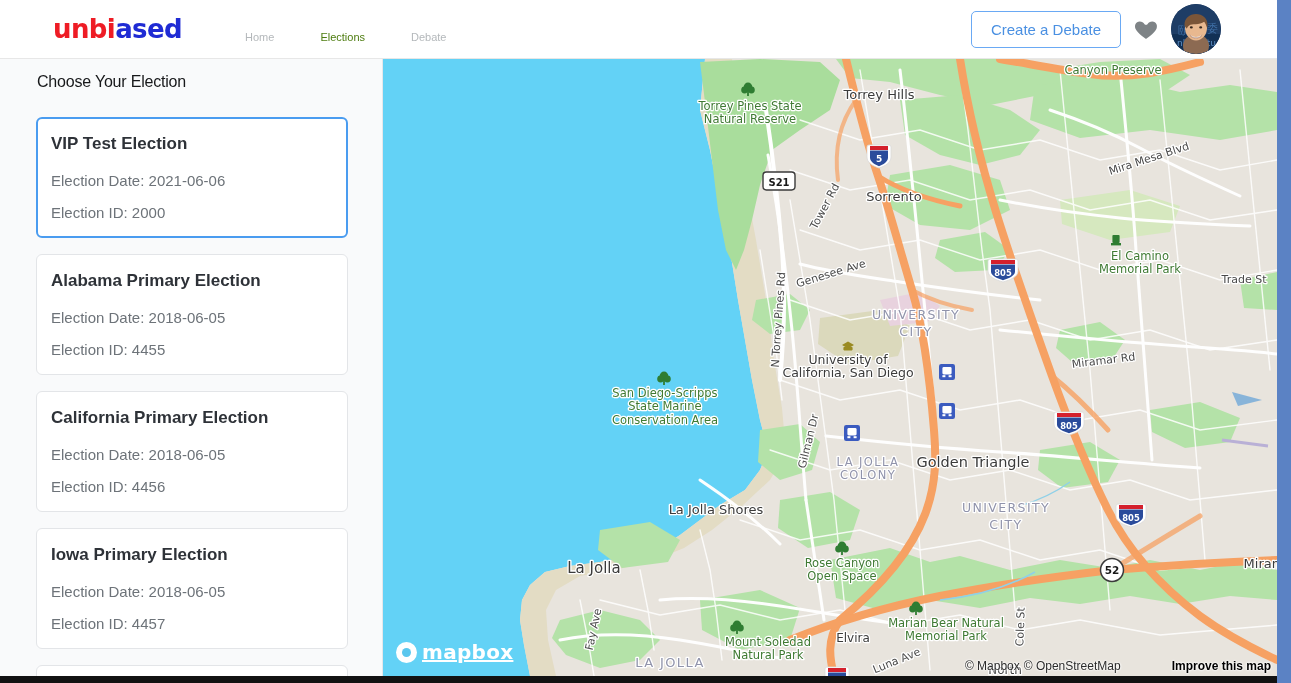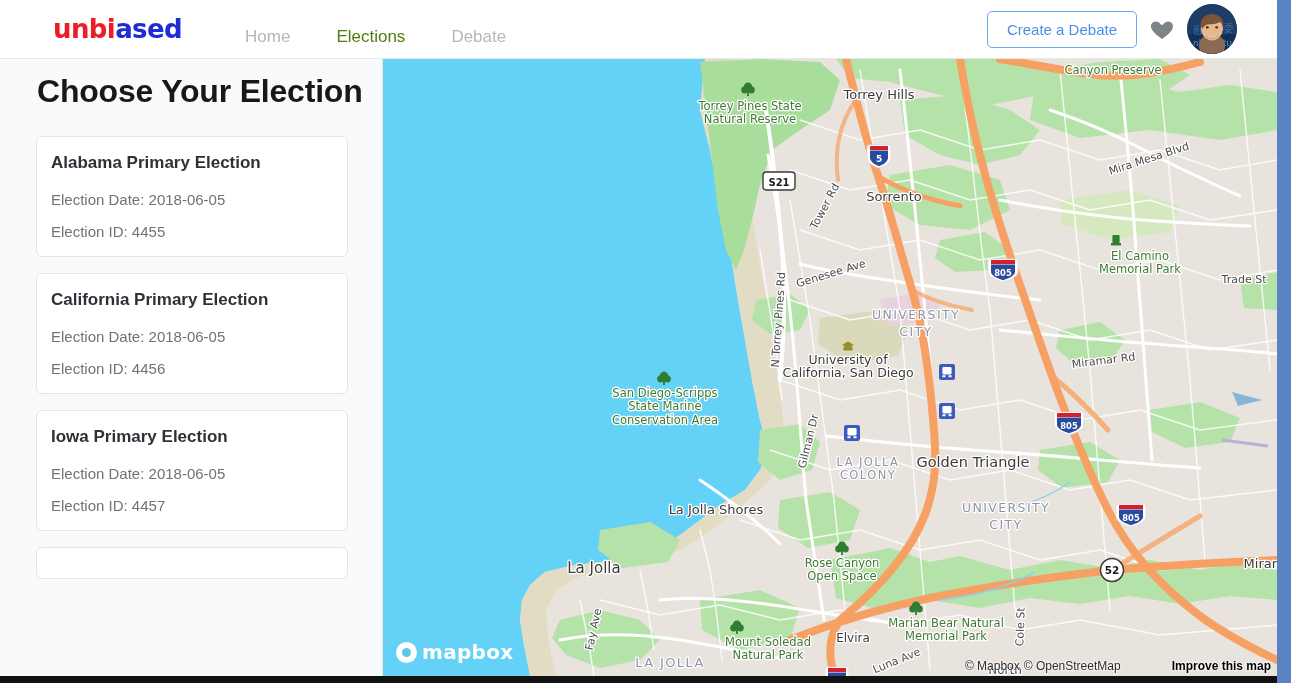--- a/index.html
+++ b/index.html
@@ -27,33 +27,33 @@
     font-weight: 700;
     letter-spacing: -0.6px;
     font-family: "DejaVu Sans", sans-serif;
     user-select: none;
   }
   .logo .red { color: #ee1c25; }
   .logo .blue { color: #1f2bd4; }
 
   .nav { display: flex; align-items: center; margin-left: 63px; gap: 46px; }
   .nav-link {
-    font-size: 17px;
+    font-size: 11px;
     color: #b4b8bb;
     text-decoration: none;
     white-space: nowrap;
     margin-top: 16px;
   }
   .nav-link.active { color: #4d7c0f; }
 
   .header-right {
     margin-left: auto;
     display: flex; align-items: center;
     gap: 12px;
-    margin-right: 40px;
+    margin-right: 56px;
   }
   .btn-outline {
     border: 1px solid #6aa9f4;
     color: #4a90e2;
     background: #fff;
     border-radius: 5px;
     font-size: 15px;
     padding: 9px 19px;
     cursor: pointer;
     font-family: "Liberation Sans", sans-serif;
@@ -76,22 +76,22 @@
 
   
   .sidebar {
     position: absolute; top: 0; left: 0;
     width: 383px; height: 617px;
     background: #f9fafb;
     overflow: hidden;
     border-right: 1px solid #e5e7eb;
   }
   .sidebar-title {
-    font-size: 32px;
-    font-weight: 700;
+    font-size: 16px;
+    font-weight: 400;
     color: #17181a;
     margin: 14px 0 0 37px;
     letter-spacing: -0.2px;
   }
   .election-list { margin: 26px 0 0 36px; width: 312px; }
   .election-card {
     background: #ffffff;
     border: 1px solid #e3e5e8;
     border-radius: 6px;
     padding: 16px 14px 14px 14px;
@@ -135,20 +135,21 @@
     display: flex; align-items: center; justify-content: center;
   }
   .mapbox-logo .mb-mark::after {
     content: ""; width: 9px; height: 9px; border-radius: 50%;
     background: #5bc7ee;
   }
   .mapbox-logo .mb-word {
     color: #ffffff; font-size: 20px; font-weight: 700;
     letter-spacing: 0.3px;
     font-family: "DejaVu Sans", sans-serif;
+    text-decoration: underline;
   }
   .attribution {
     position: absolute; right: 6px; bottom: 3px;
     font-size: 12px; color: #2b2b2b;
     display: flex; align-items: flex-start; gap: 4px;
     z-index: 9;
     font-family: "Liberation Sans", sans-serif;
     text-shadow: 0 0 2px #fff, 0 0 2px #fff, 0 0 3px #fff;
   }
   .attribution .imp { font-weight: 700; color: #000; padding-left: 47px; }
@@ -219,20 +220,25 @@
     </div>
   </div>
 
   <div class="body-wrap">
 
     <aside class="sidebar">
       <h1 class="sidebar-title">Choose Your Election</h1>
 
       <div class="election-list">
 
+        <div class="election-card selected">
+          <div class="card-title">VIP Test Election</div>
+          <div class="card-meta">Election Date: 2021-06-06</div>
+          <div class="card-meta">Election ID: 2000</div>
+        </div>
 
         <div class="election-card">
           <div class="card-title">Alabama Primary Election</div>
           <div class="card-meta">Election Date: 2018-06-05</div>
           <div class="card-meta">Election ID: 4455</div>
         </div>
 
         <div class="election-card">
           <div class="card-title">California Primary Election</div>
           <div class="card-meta">Election Date: 2018-06-05</div>

